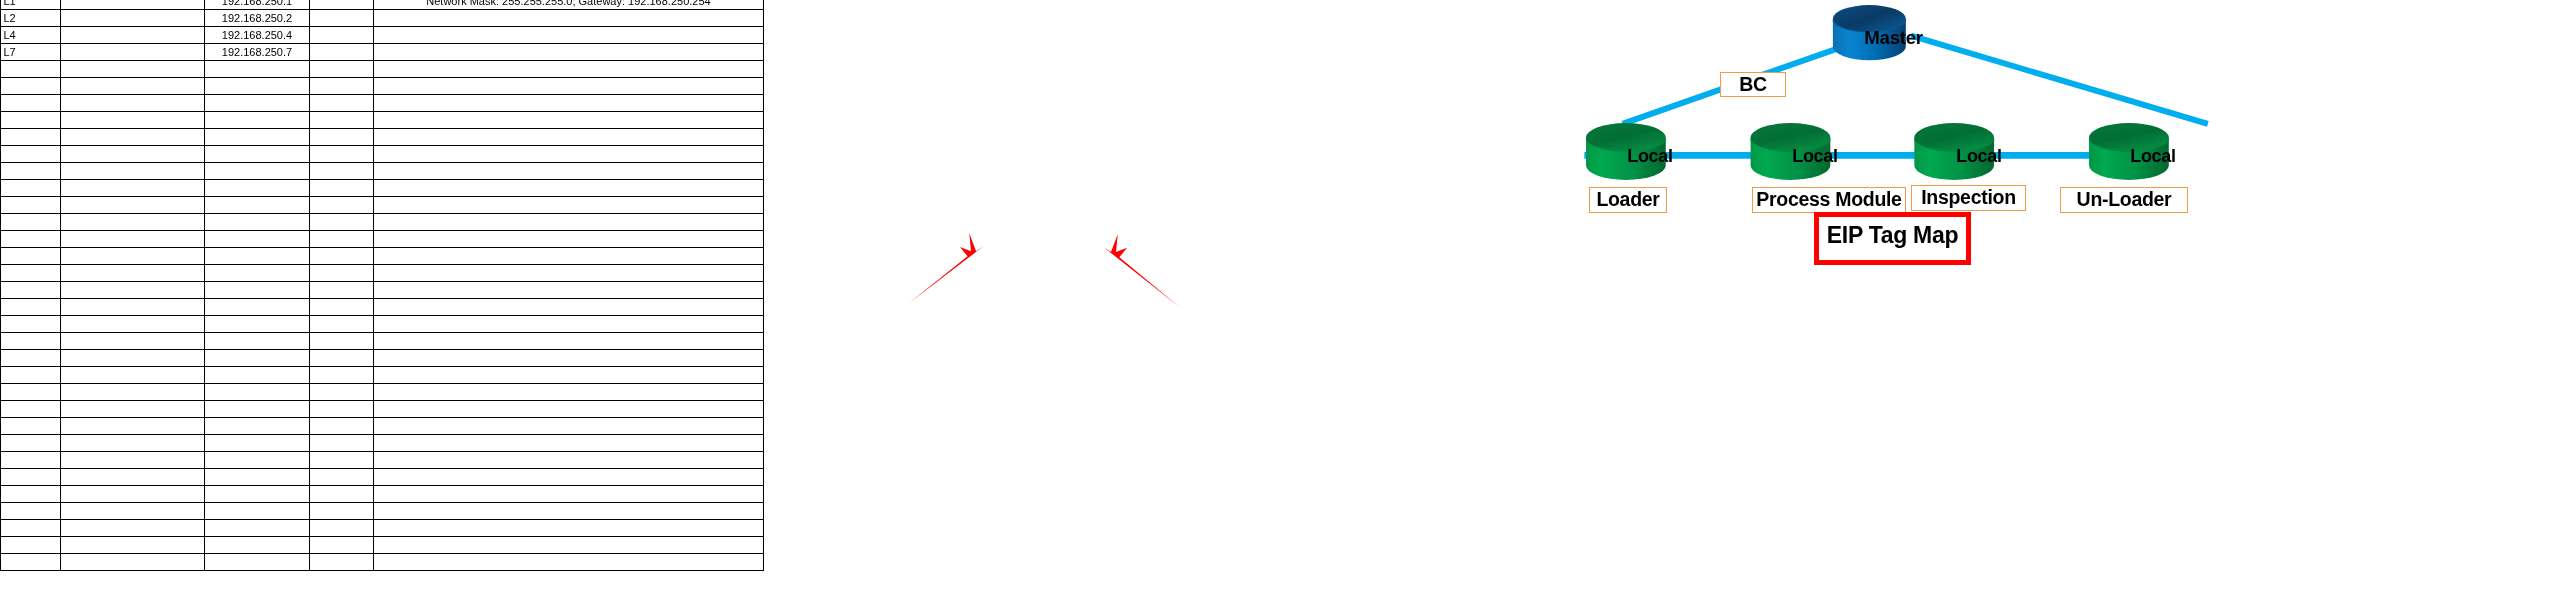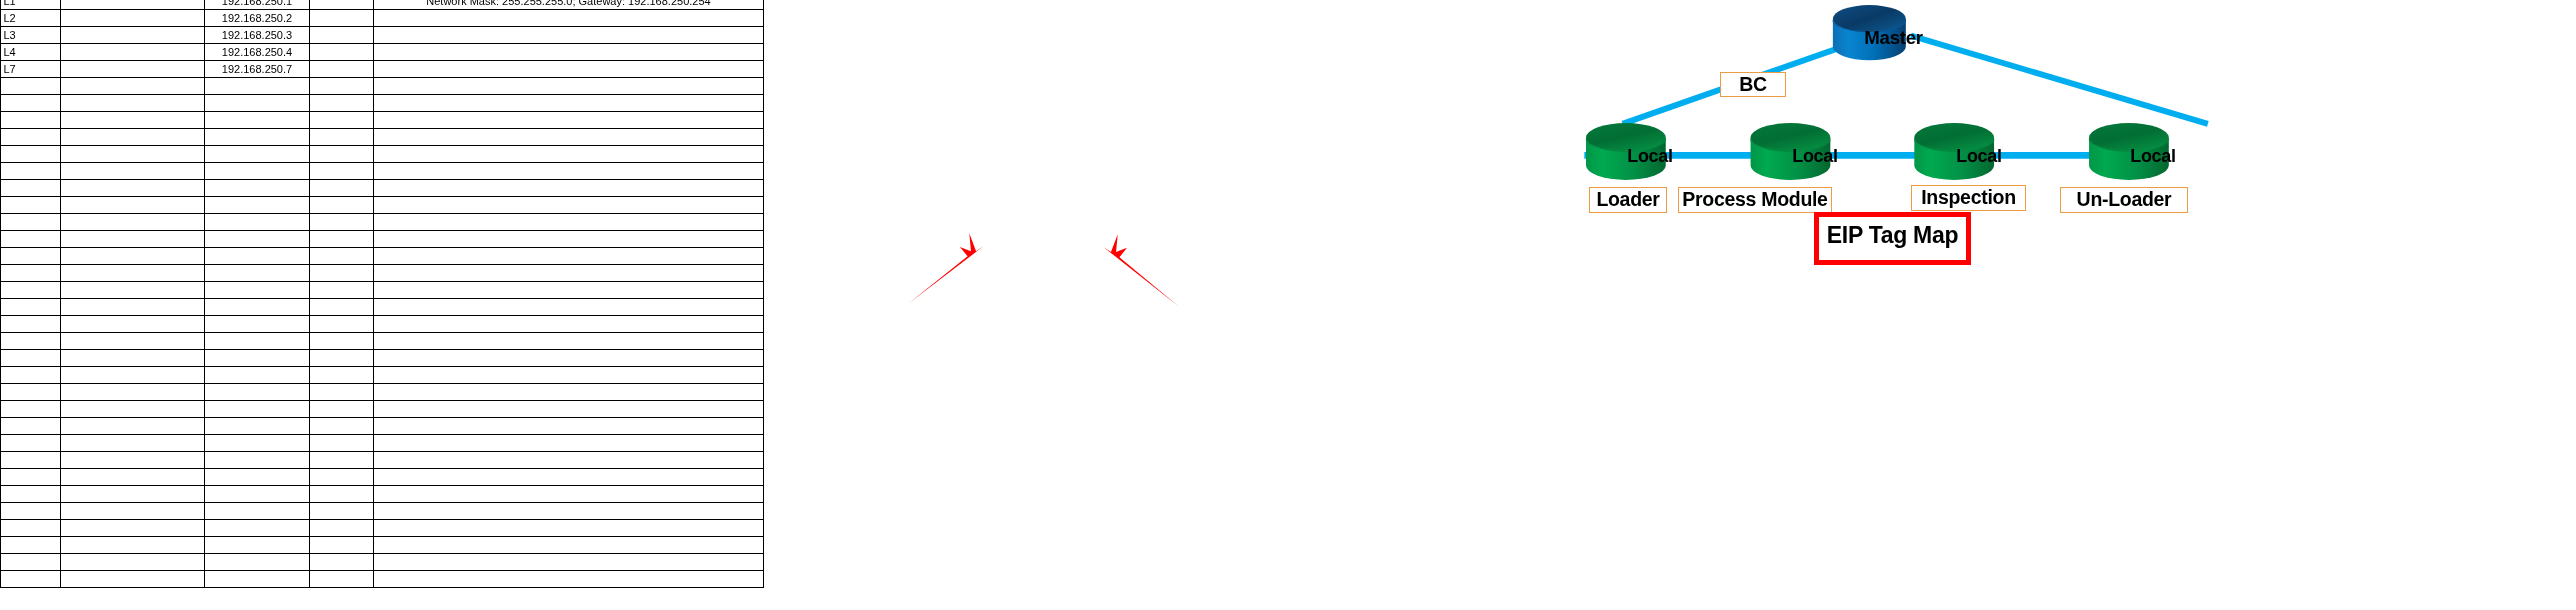--- a/index.html
+++ b/index.html
@@ -126,27 +126,20 @@
           <td class="c-label">L1</td>
           <td class="c-blank1"></td>
           <td class="c-ip">192.168.250.1</td>
           <td class="c-blank2"></td>
           <td class="c-note note-red">Network Mask: 255.255.255.0; Gateway: 192.168.250.254</td>
         </tr>
         <tr>
           <td class="c-label">L2</td>
           <td class="c-blank1"></td>
           <td class="c-ip">192.168.250.2</td>
-          <td class="c-blank2"></td>
-          <td class="c-note"></td>
-        </tr>
-        <tr>
-          <td class="c-label">L3</td>
-          <td class="c-blank1"></td>
-          <td class="c-ip">192.168.250.3</td>
           <td class="c-blank2"></td>
           <td class="c-note"></td>
         </tr>
         <tr>
           <td class="c-label">L4</td>
           <td class="c-blank1"></td>
           <td class="c-ip">192.168.250.4</td>
           <td class="c-blank2"></td>
           <td class="c-note"></td>
         </tr>
@@ -449,21 +442,21 @@
   <div class="cyl-label" style="left:1097px; top:27px; width:73px; font-size:18.7px;">Master</div>
 
   <div class="tag-box" style="left:984px; top:72px; width:66px; height:24.6px;">BC</div>
 
   <div class="cyl-label" style="left:850px; top:146px; width:80px; font-size:18px;">Local</div>
   <div class="cyl-label" style="left:1015px; top:146px; width:80px; font-size:18px;">Local</div>
   <div class="cyl-label" style="left:1179px; top:146px; width:80px; font-size:18px;">Local</div>
   <div class="cyl-label" style="left:1353px; top:146px; width:80px; font-size:18px;">Local</div>
 
   <div class="tag-box" style="left:853px; top:187px; width:78px; height:25.5px;">Loader</div>
-  <div class="tag-box" style="left:942px; top:187px; width:154px; height:25.5px;">Process Module</div>
+  <div class="tag-box" style="left:1016px; top:187px; width:154px; height:25.5px;">Process Module</div>
   <div class="tag-box" style="left:1175px; top:185px; width:115px; height:25.5px;">Inspection</div>
   <div class="tag-box" style="left:1324px; top:187px; width:128px; height:25.5px;">Un-Loader</div>
 
   <div id="eip-box" style="left:1078px; top:212px; width:157px; height:53px;">
     <div id="eip-box-label">EIP Tag Map</div>
   </div>
 
 </div>
 
 

